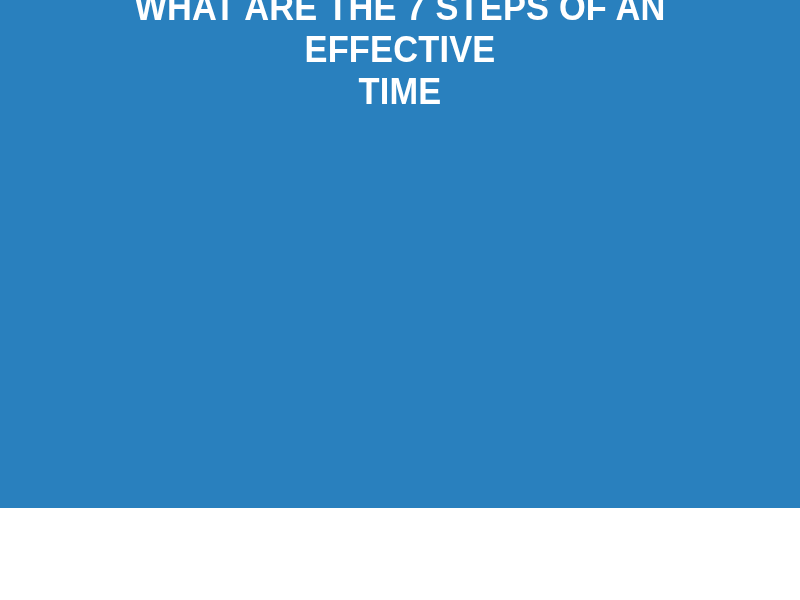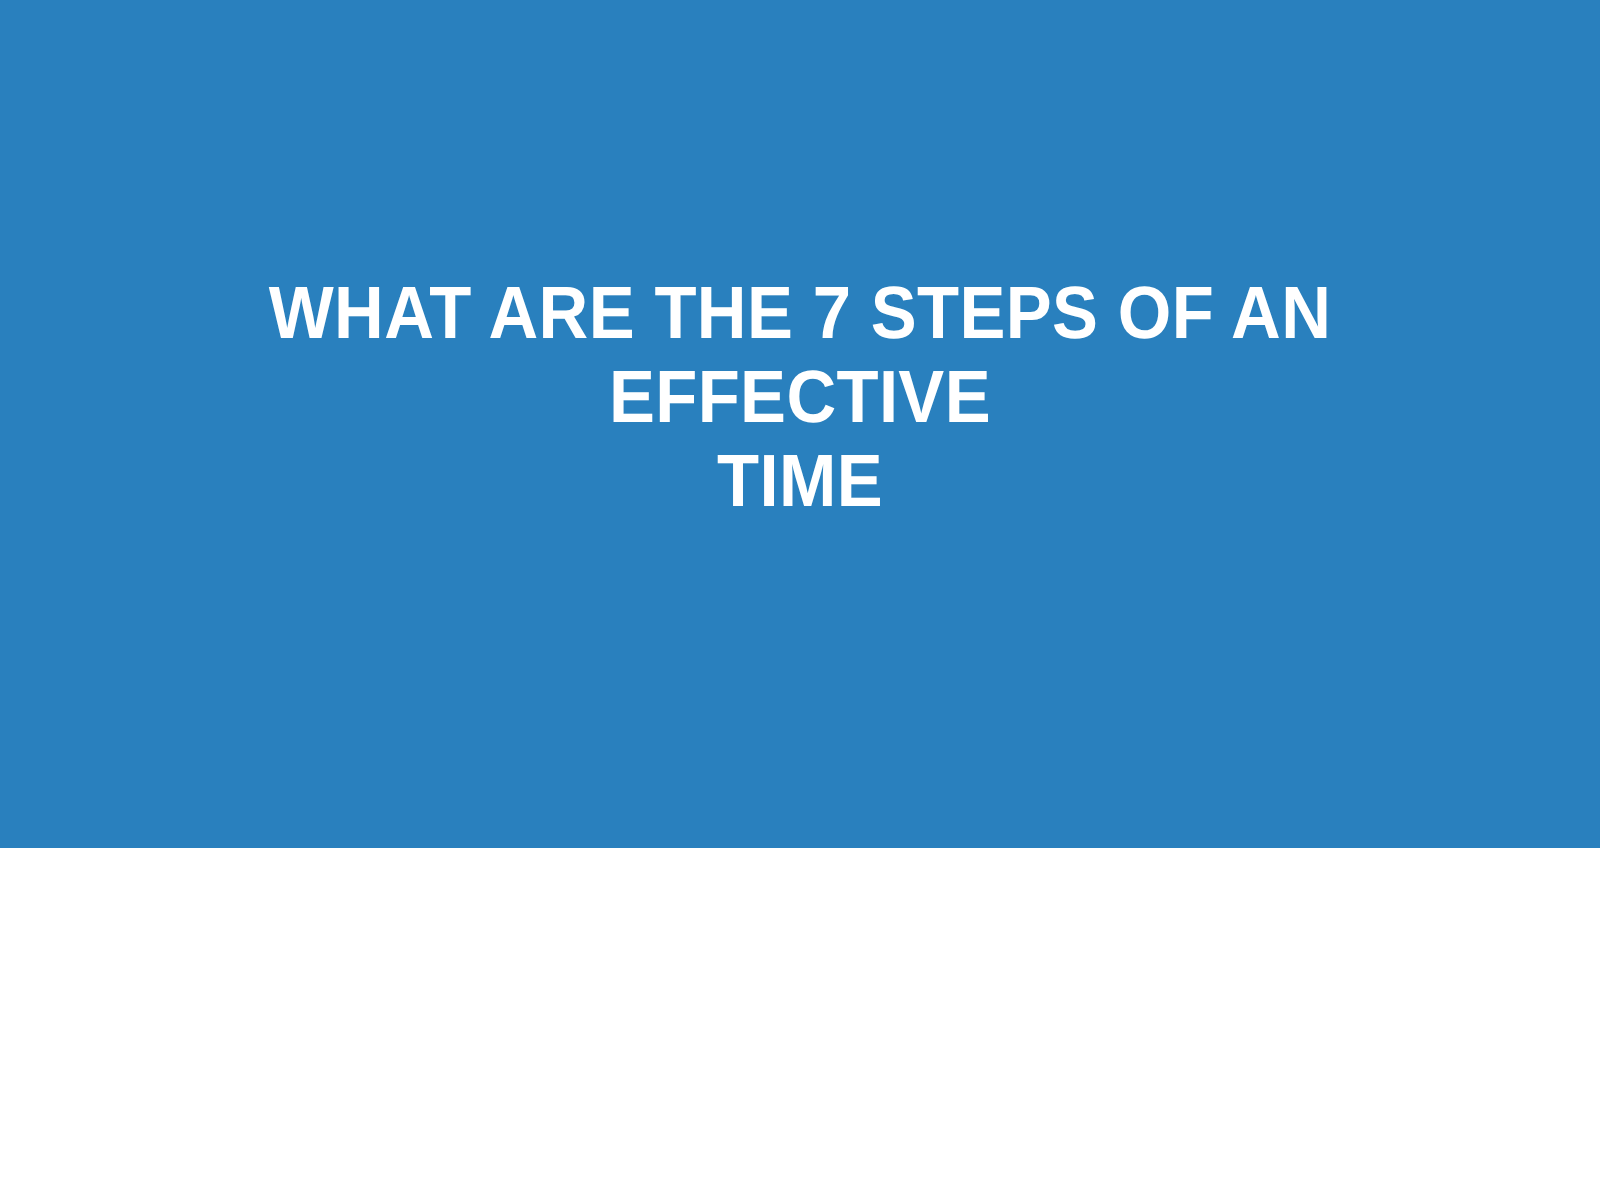--- a/index.html
+++ b/index.html
@@ -11,24 +11,24 @@
     width: 800px;
     height: 600px;
     overflow: hidden;
     font-family: "Liberation Sans", sans-serif;
   }
 
   .featured-image-card {
     position: relative;
     box-sizing: border-box;
     width: 800px;
-    height: 424px;
+    height: 508px;
     background-color: #2980be;
     display: flex;
-    align-items: center;
+    align-items: flex-start;
     justify-content: center;
   }
 
   .title-block {
     box-sizing: border-box;
     width: 100%;
     padding: 0 48px;
     
     transform: translateY(-13px);
   }

